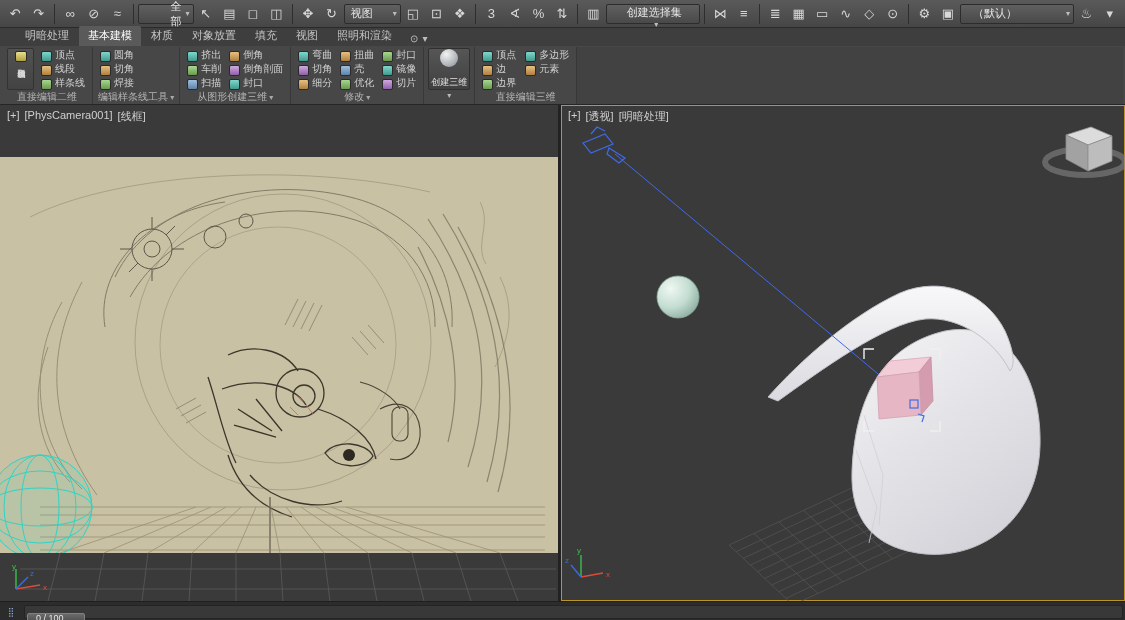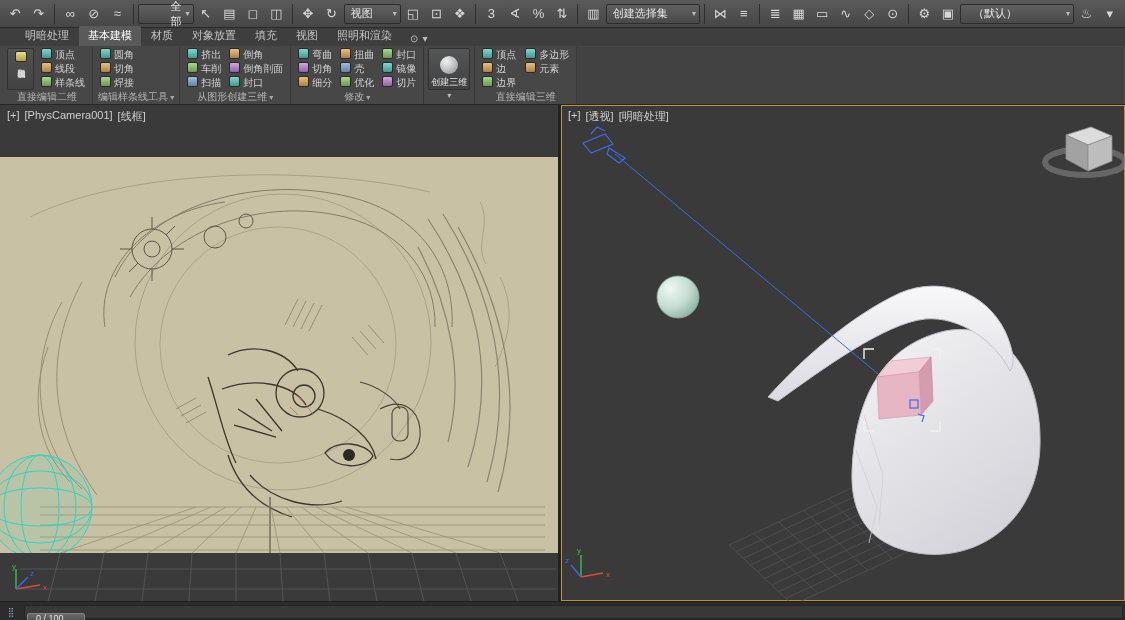--- a/index.html
+++ b/index.html
@@ -23,36 +23,36 @@
   .ribbon-tab{padding:2px 9px 3px;font-size:11px;color:#c4c4c4;cursor:default}
   .ribbon-tab.active{background:#5a5a5a;color:#ffffff;border-radius:2px 2px 0 0}
   .ribbon-opts{margin-left:8px;display:flex;align-items:center;gap:4px;padding-bottom:2px}
   .ribbon-opt{font-size:10px;color:#bdbdbd}
   .ribbon-body{height:58px;display:flex;align-items:stretch;padding:1px 2px 0}
   .rgroup{display:flex;flex-direction:column;border-right:1px solid #383838;padding:1px 5px 0;position:relative}
   .rgroup-label{margin-top:auto;text-align:center;font-size:10px;color:#b5b5b5;height:13px;line-height:12px;white-space:nowrap}
   .rgroup-label.flyout::after{content:" ▾";font-size:8px;color:#a8a8a8}
   .g-row{display:flex;gap:5px;flex:1}
   .tog-col{display:flex;flex-direction:column;justify-content:flex-start}
-  .rbtn{display:flex;align-items:flex-start;gap:3px;font-size:10px;color:#d2d2d2;padding:0 2px;height:14px;white-space:nowrap;cursor:default}
+  .rbtn{display:flex;align-items:flex-end;gap:3px;font-size:10px;color:#d2d2d2;padding:0 2px;height:14px;white-space:nowrap;cursor:default}
   .ic{width:11px;height:11px;border-radius:2px;border:1px solid #2a2a2a;flex:none;
     background:linear-gradient(#9ec0e0,#5f82a8)}
   .ic.g{background:linear-gradient(#a8d890,#6a9a50)}
   .ic.o{background:linear-gradient(#e8c080,#b08040)}
   .ic.t{background:linear-gradient(#80d8cc,#409a8e)}
   .ic.p{background:linear-gradient(#d0a8e0,#9060a8)}
   .grid2{display:grid;grid-template-columns:auto auto;column-gap:4px}
   .grid3{display:grid;grid-template-columns:auto auto auto;column-gap:4px}
   .big-vert{width:27px;background:linear-gradient(#525252,#434343);border:1px solid #333;border-radius:2px;
     display:flex;flex-direction:column;align-items:center;padding:2px 0;height:42px}
   .bv-ic{width:12px;height:12px;border-radius:2px;background:linear-gradient(#e8e090,#b0a040);border:1px solid #2a2a2a}
   .bv-txt{writing-mode:vertical-rl;text-orientation:upright;font-size:8px;color:#d8d8d8;line-height:1;margin-top:1px;height:28px}
   .create-col{align-items:center;padding:1px 4px}
   .create-btn{width:42px;height:42px;background:linear-gradient(#565656,#404040);border:1px solid #303030;border-radius:2px;
-    display:flex;flex-direction:column;align-items:center;justify-content:flex-end;gap:2px;font-size:9px;color:#e0e0e0}
+    display:flex;flex-direction:column;align-items:center;justify-content:space-between;gap:2px;font-size:9px;color:#e0e0e0}
   .sphere-ic{width:18px;height:18px;border-radius:50%;
     background:radial-gradient(circle at 35% 30%,#f2f2f2,#b8bcc0 55%,#84888c)}
   .create-arrow{font-size:8px;color:#b8b8b8;margin-top:1px}
   .add-poly{height:auto;align-items:center}
   .ic.big{width:16px;height:16px}
   .two-line{width:50px;white-space:normal;line-height:1.15;font-size:9.5px}
   .cbx{width:9px;height:9px;background:#2e2e2e;border:1px solid #8a8a8a;flex:none}
   .ribbon-fill{flex:1;background:#424242}
 
   
@@ -108,21 +108,21 @@
       <div class="tb-icon">◱</div>
       <div class="tb-icon">⊡</div>
       <div class="tb-icon">❖</div>
       <div class="tb-sep"></div>
       <div class="tb-icon">3</div>
       <div class="tb-icon">∢</div>
       <div class="tb-icon">%</div>
       <div class="tb-icon">⇅</div>
       <div class="tb-sep"></div>
       <div class="tb-icon">▥</div>
-      <div class="tb-dd" style="width: 96px;">
+      <div class="tb-dd" style="width: 96px; flex-direction: column;">
         <span>创建选择集</span>
         <span class="dd-arrow">▾</span>
       </div>
       <div class="tb-sep"></div>
       <div class="tb-icon">⋈</div>
       <div class="tb-icon">≡</div>
       <div class="tb-sep"></div>
       <div class="tb-icon">≣</div>
       <div class="tb-icon">▦</div>
       <div class="tb-icon">▭</div>

